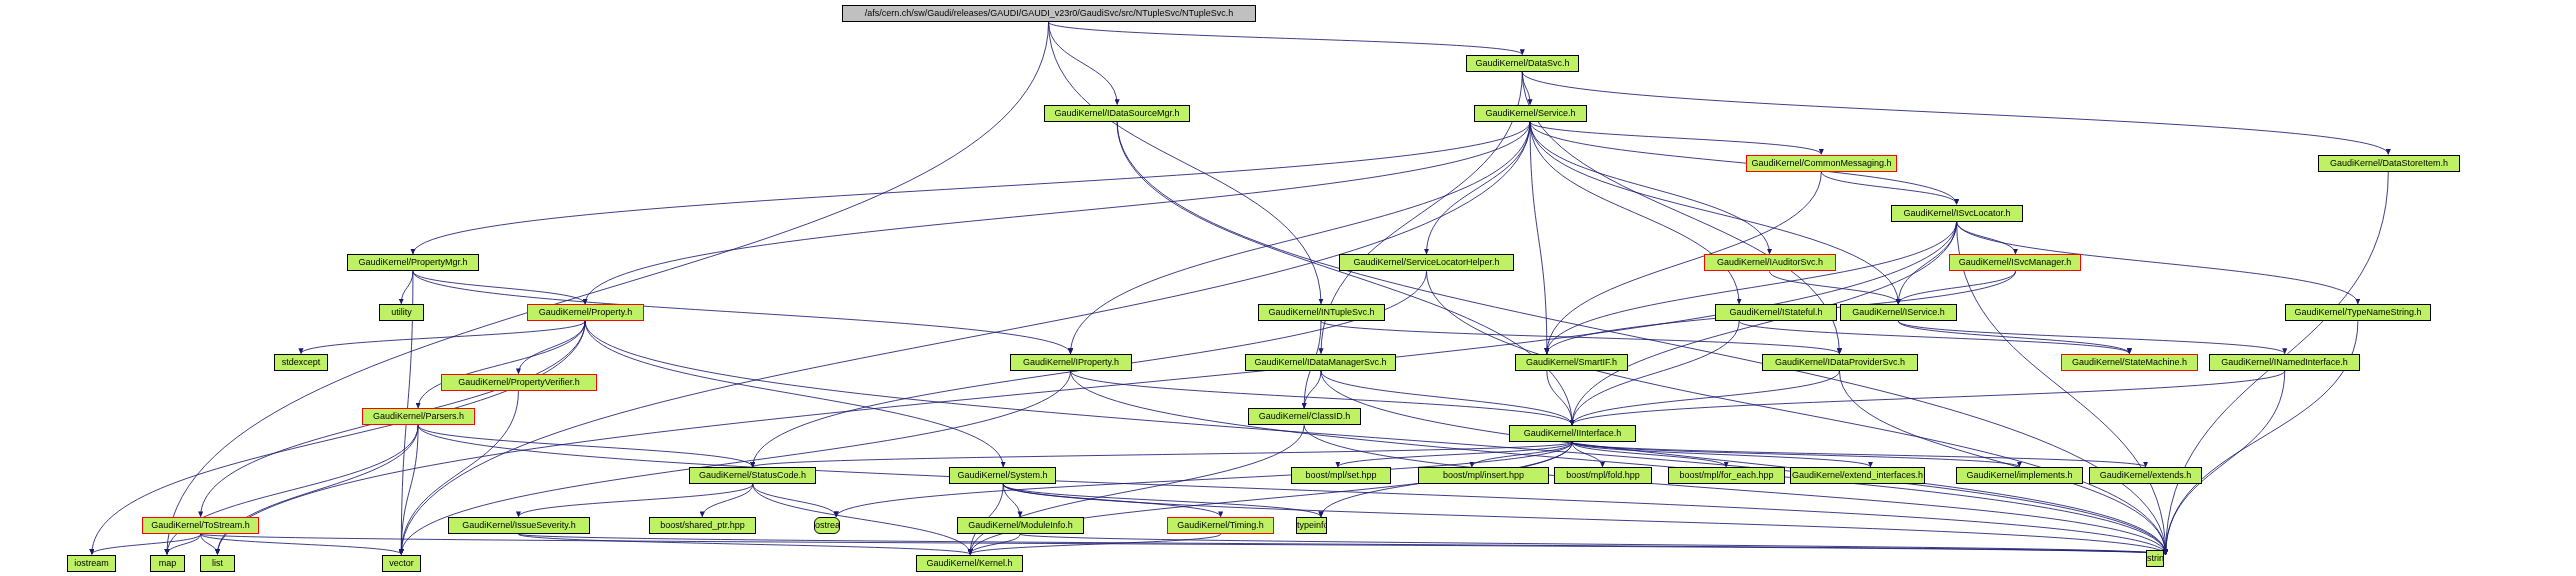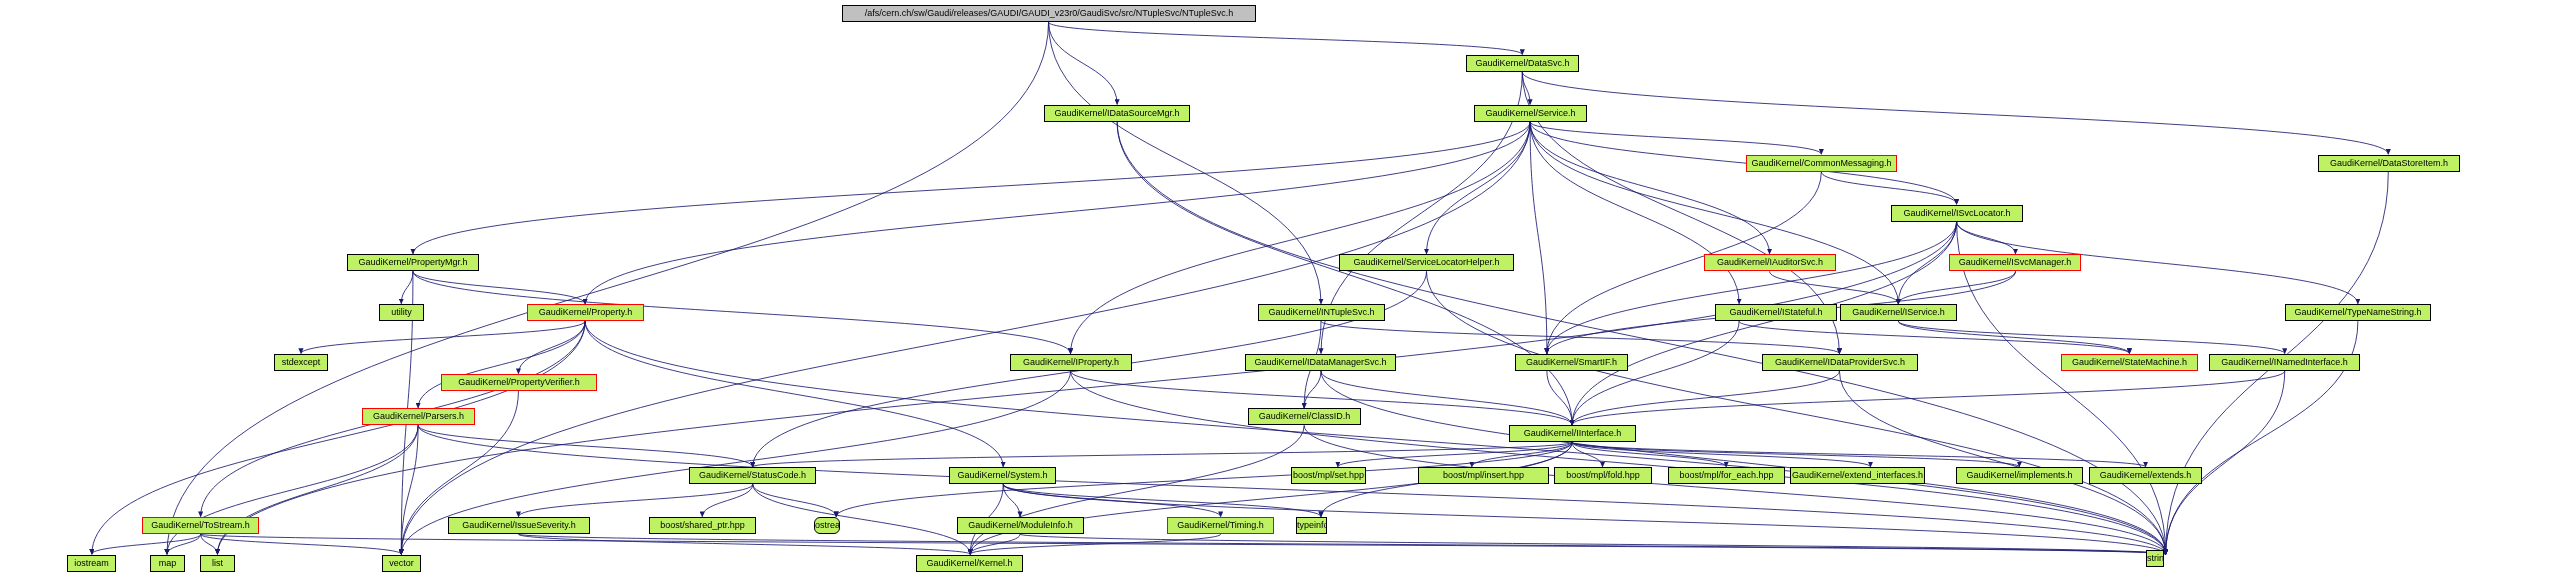--- a/index.html
+++ b/index.html
@@ -190,21 +190,21 @@
       <div class="gnode" style="left: 1491px; top: 354px; width: 113px; margin-left: 24px;">GaudiKernel/SmartIF.h</div>
       <div class="gnode" style="left: 1762px; top: 354px; width: 156px;">GaudiKernel/IDataProviderSvc.h</div>
       <div class="gnode red" style="left: 2061px; top: 354px; width: 137px;">GaudiKernel/StateMachine.h</div>
       <div class="gnode" style="left: 2209px; top: 354px; width: 151px;">GaudiKernel/INamedInterface.h</div>
       <div class="gnode red" style="left: 441px; top: 374px; width: 156px;">GaudiKernel/PropertyVerifier.h</div>
       <div class="gnode red" style="left: 362px; top: 408px; width: 113px;">GaudiKernel/Parsers.h</div>
       <div class="gnode" style="left: 1248px; top: 408px; width: 113px;">GaudiKernel/ClassID.h</div>
       <div class="gnode" style="left: 1509px; top: 425px; width: 127px;">GaudiKernel/IInterface.h</div>
       <div class="gnode" style="left: 689px; top: 467px; width: 127px;">GaudiKernel/StatusCode.h</div>
       <div class="gnode" style="left: 949px; top: 467px; width: 107px;">GaudiKernel/System.h</div>
-      <div class="gnode" style="left: 1291px; top: 467px; width: 75px;">boost/mpl/set.hpp</div>
+      <div class="gnode" style="left: 1291px; top: 467px; width: 100px;">boost/mpl/set.hpp</div>
       <div class="gnode" style="left: 1418px; top: 467px; width: 131px;">boost/mpl/insert.hpp</div>
       <div class="gnode" style="left: 1554px; top: 467px; width: 98px;">boost/mpl/fold.hpp</div>
       <div class="gnode" style="left: 1668px; top: 467px; width: 117px;">boost/mpl/for_each.hpp</div>
       <div class="gnode" style="left: 1790px; top: 467px; width: 135px;">GaudiKernel/extend_interfaces.h</div>
       <div class="gnode" style="left: 1956px; top: 467px; width: 127px;">GaudiKernel/implements.h</div>
       <div class="gnode" style="left: 2089px; top: 467px; width: 113px;">GaudiKernel/extends.h</div>
       <div class="gnode red" style="left: 142px; top: 517px; width: 117px;">GaudiKernel/ToStream.h</div>
       <div class="gnode" style="left: 448px; top: 517px; width: 142px;">GaudiKernel/IssueSeverity.h</div>
       <div class="gnode" style="left: 649px; top: 517px; width: 107px;">boost/shared_ptr.hpp</div>
       <div class="gnode" style="left: 814px; top: 517px; width: 26px; border-radius: 6px;">ostream</div>

